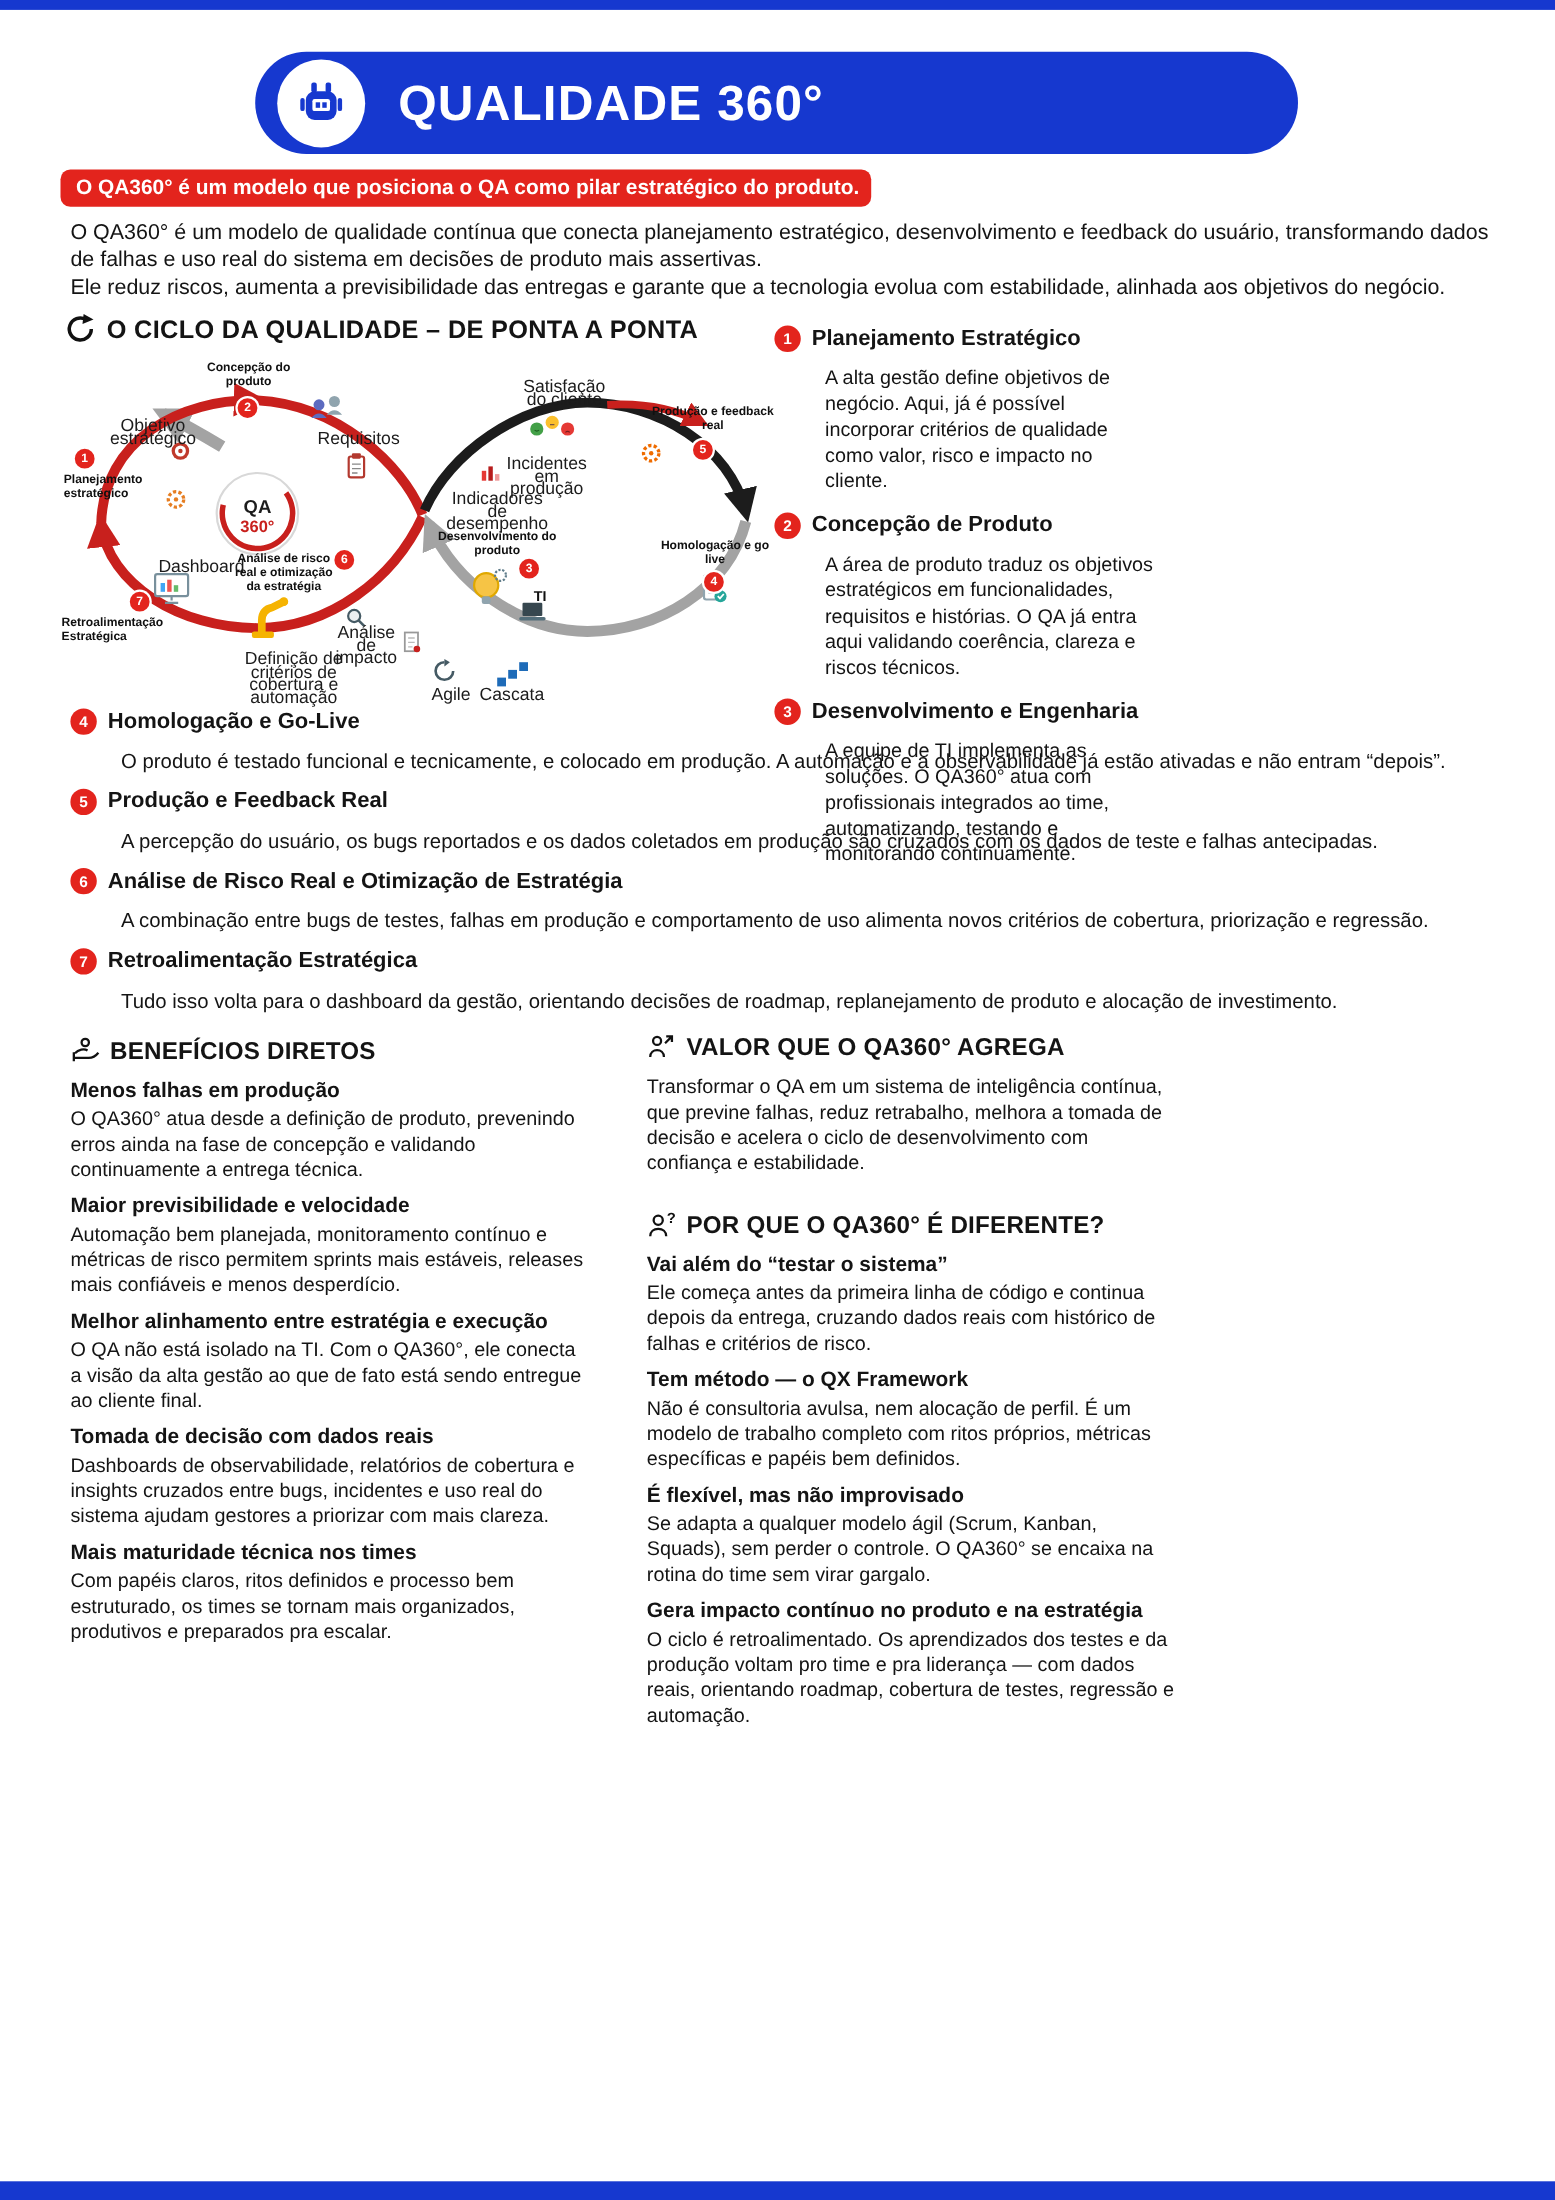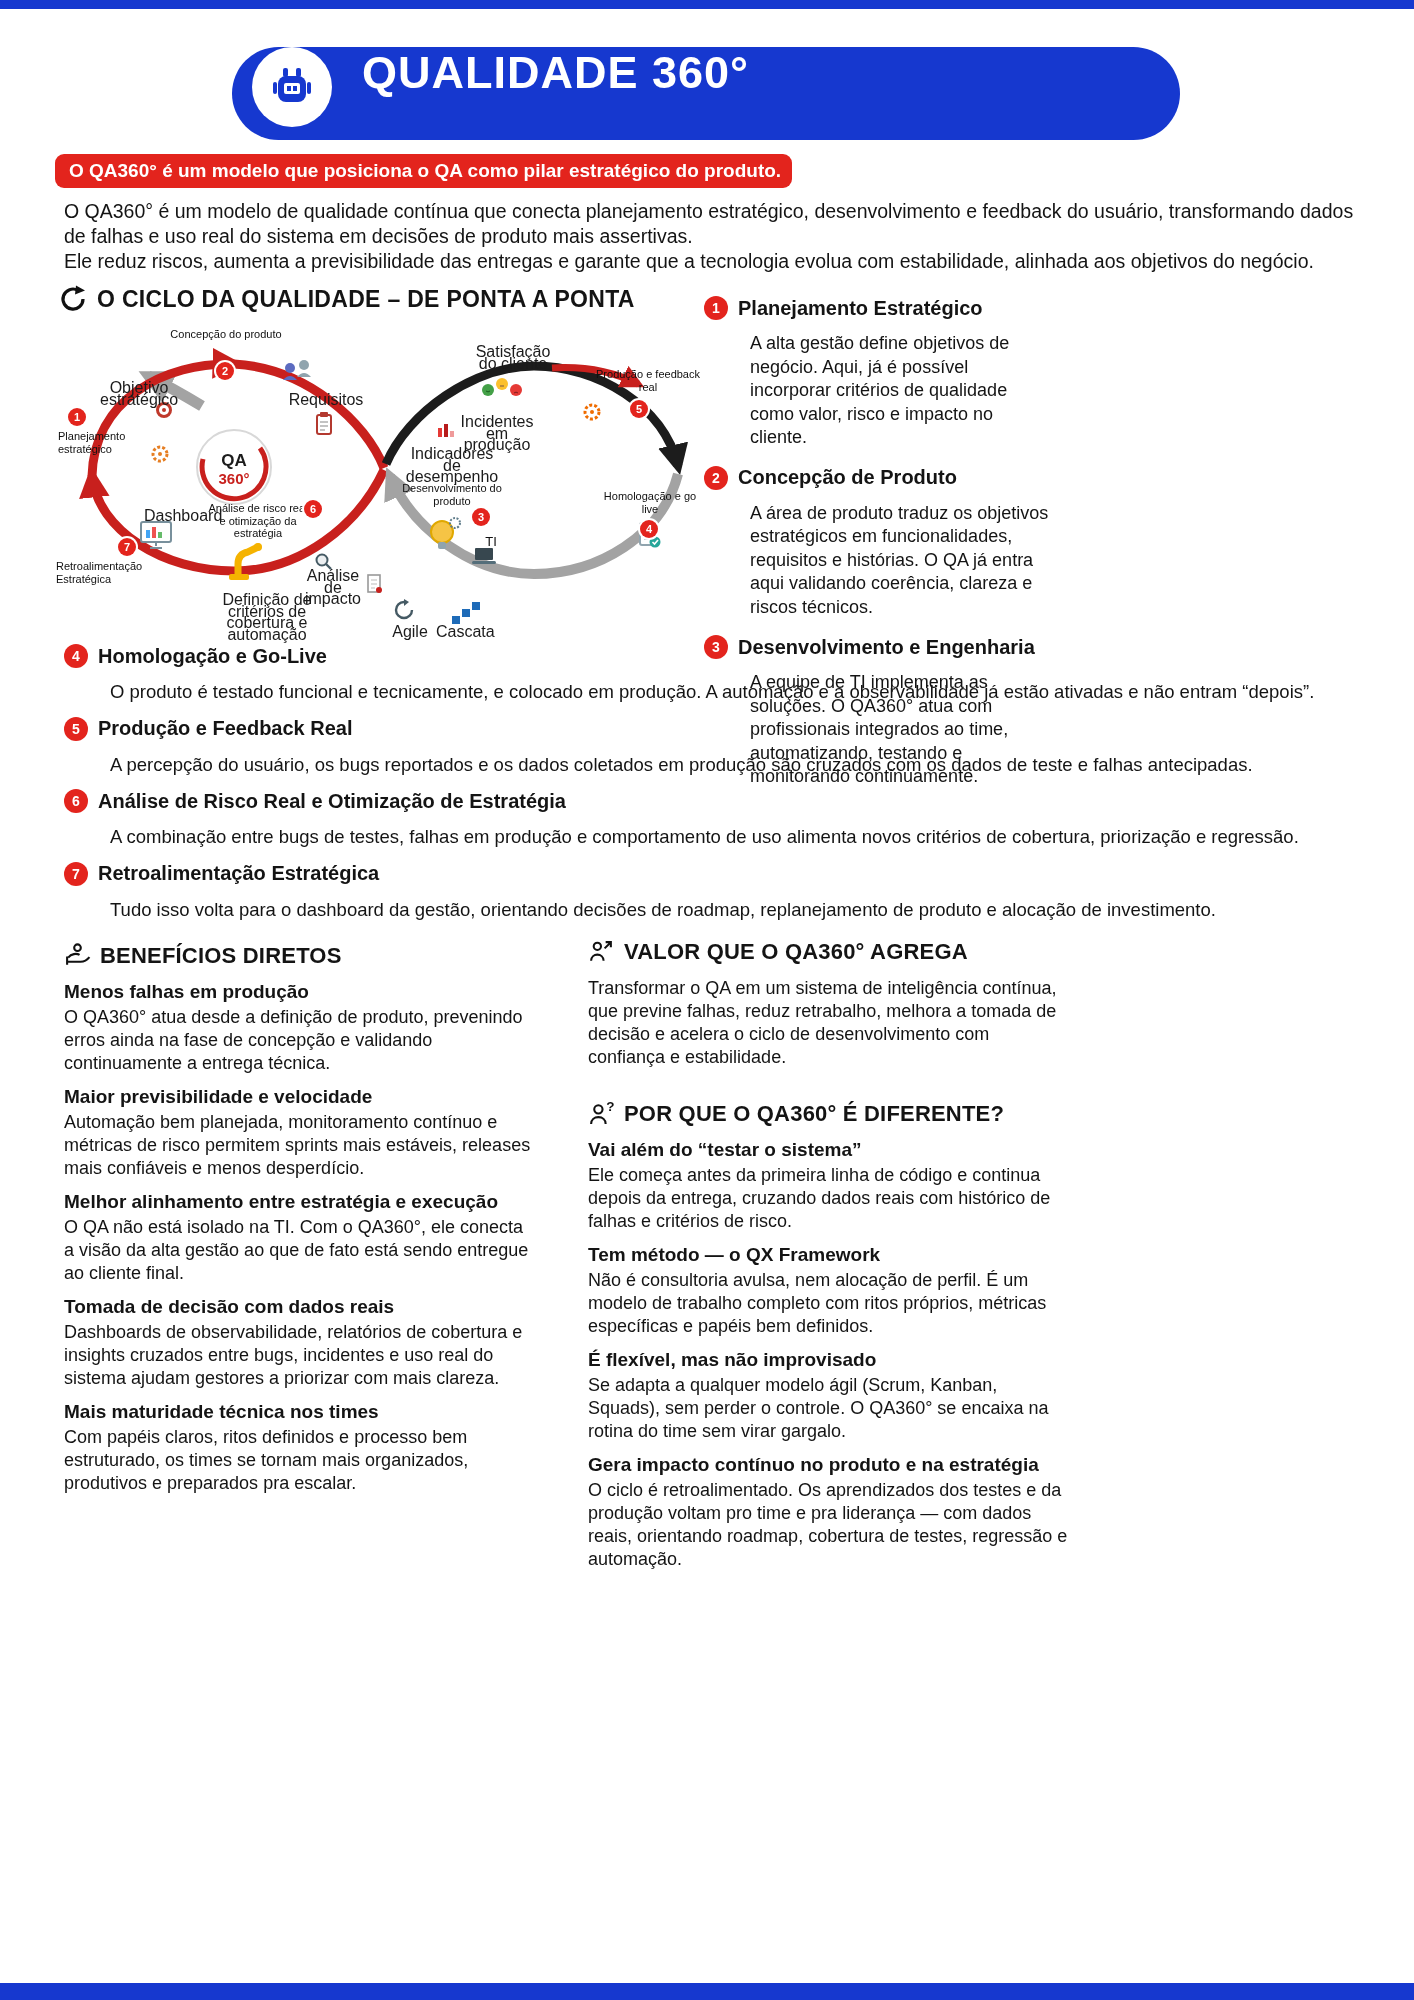--- a/index.html
+++ b/index.html
@@ -10,38 +10,38 @@
     --diagram_gray:#a3a3a3;
   }
   *{margin:0;padding:0;box-sizing:border-box}
   body{width:1414px;height:2000px;position:relative;background:#fff;
        font-family:"Liberation Sans",sans-serif;color:#141414;overflow:hidden}
   .abs{position:absolute}
   .top-strip{left:0;top:0;width:1414px;height:9px;background:var(--brand_blue)}
   .bottom-strip{left:0;top:1983px;width:1414px;height:17px;background:var(--brand_blue)}
 
   .header-pill{left:232px;top:47px;width:948px;height:93px;background:var(--brand_blue);
-               border-radius:47px;display:flex;align-items:flex-start}
+               border-radius:47px;display:flex;align-items:center}
   .logo-circle{width:80px;height:80px;border-radius:50%;background:#fff;margin-left:20px;
                display:flex;align-items:center;justify-content:center;flex:0 0 auto}
   .header-title{margin-left:30px;font-size:45px;font-weight:bold;color:#fff;letter-spacing:1px}
 
   .red-banner{left:55px;top:154px;width:737px;height:34px;background:var(--brand_red);
               border-radius:9px;color:#fff;font-weight:bold;font-size:19px;line-height:34px;padding-left:14px}
 
   .intro{left:64px;top:199px;width:1302px;font-size:19.5px;line-height:25px}
   .intro p{margin:0}
 
   .cycle-row{left:58px;top:284px;display:flex;align-items:center;gap:9px}
   .cycle-row h2{font-size:23px;font-weight:bold;letter-spacing:.3px}
 
   .diagram{left:52px;top:322px;width:650px;height:340px}
   .diagram svg.bg{position:absolute;left:0;top:0}
   .dl{position:absolute;font-size:16px;line-height:11.5px;text-align:center;color:#1b1b1b}
-  .dlb{position:absolute;font-size:11px;line-height:12.5px;text-align:center;color:#101010;font-weight:normal}
+  .dlb{position:absolute;font-size:11px;line-height:12.5px;text-align:center;color:#101010;font-weight:bold}
   .ta-l{text-align:left}
   .dnum{position:absolute;width:18px;height:18px;border-radius:50%;background:var(--brand_red);
         color:#fff;font-size:11px;font-weight:bold;line-height:18px;text-align:center;
         box-shadow:0 0 0 2px #fff;z-index:3}
   .s-red{stroke:var(--diagram_red);fill:none}
   .s-dark{stroke:var(--diagram_dark);fill:none}
   .s-gray{stroke:var(--diagram_gray);fill:none}
   .w7{stroke-width:7}.w9{stroke-width:9}.w10{stroke-width:10}.w11{stroke-width:11}
   .f-red{fill:var(--diagram_red)}.f-dark{fill:var(--diagram_dark)}.f-gray{fill:var(--diagram_gray)}
   .t-qa{font-family:"Liberation Sans",sans-serif;font-size:17px;font-weight:bold;fill:#1c1c1c;text-anchor:middle}

